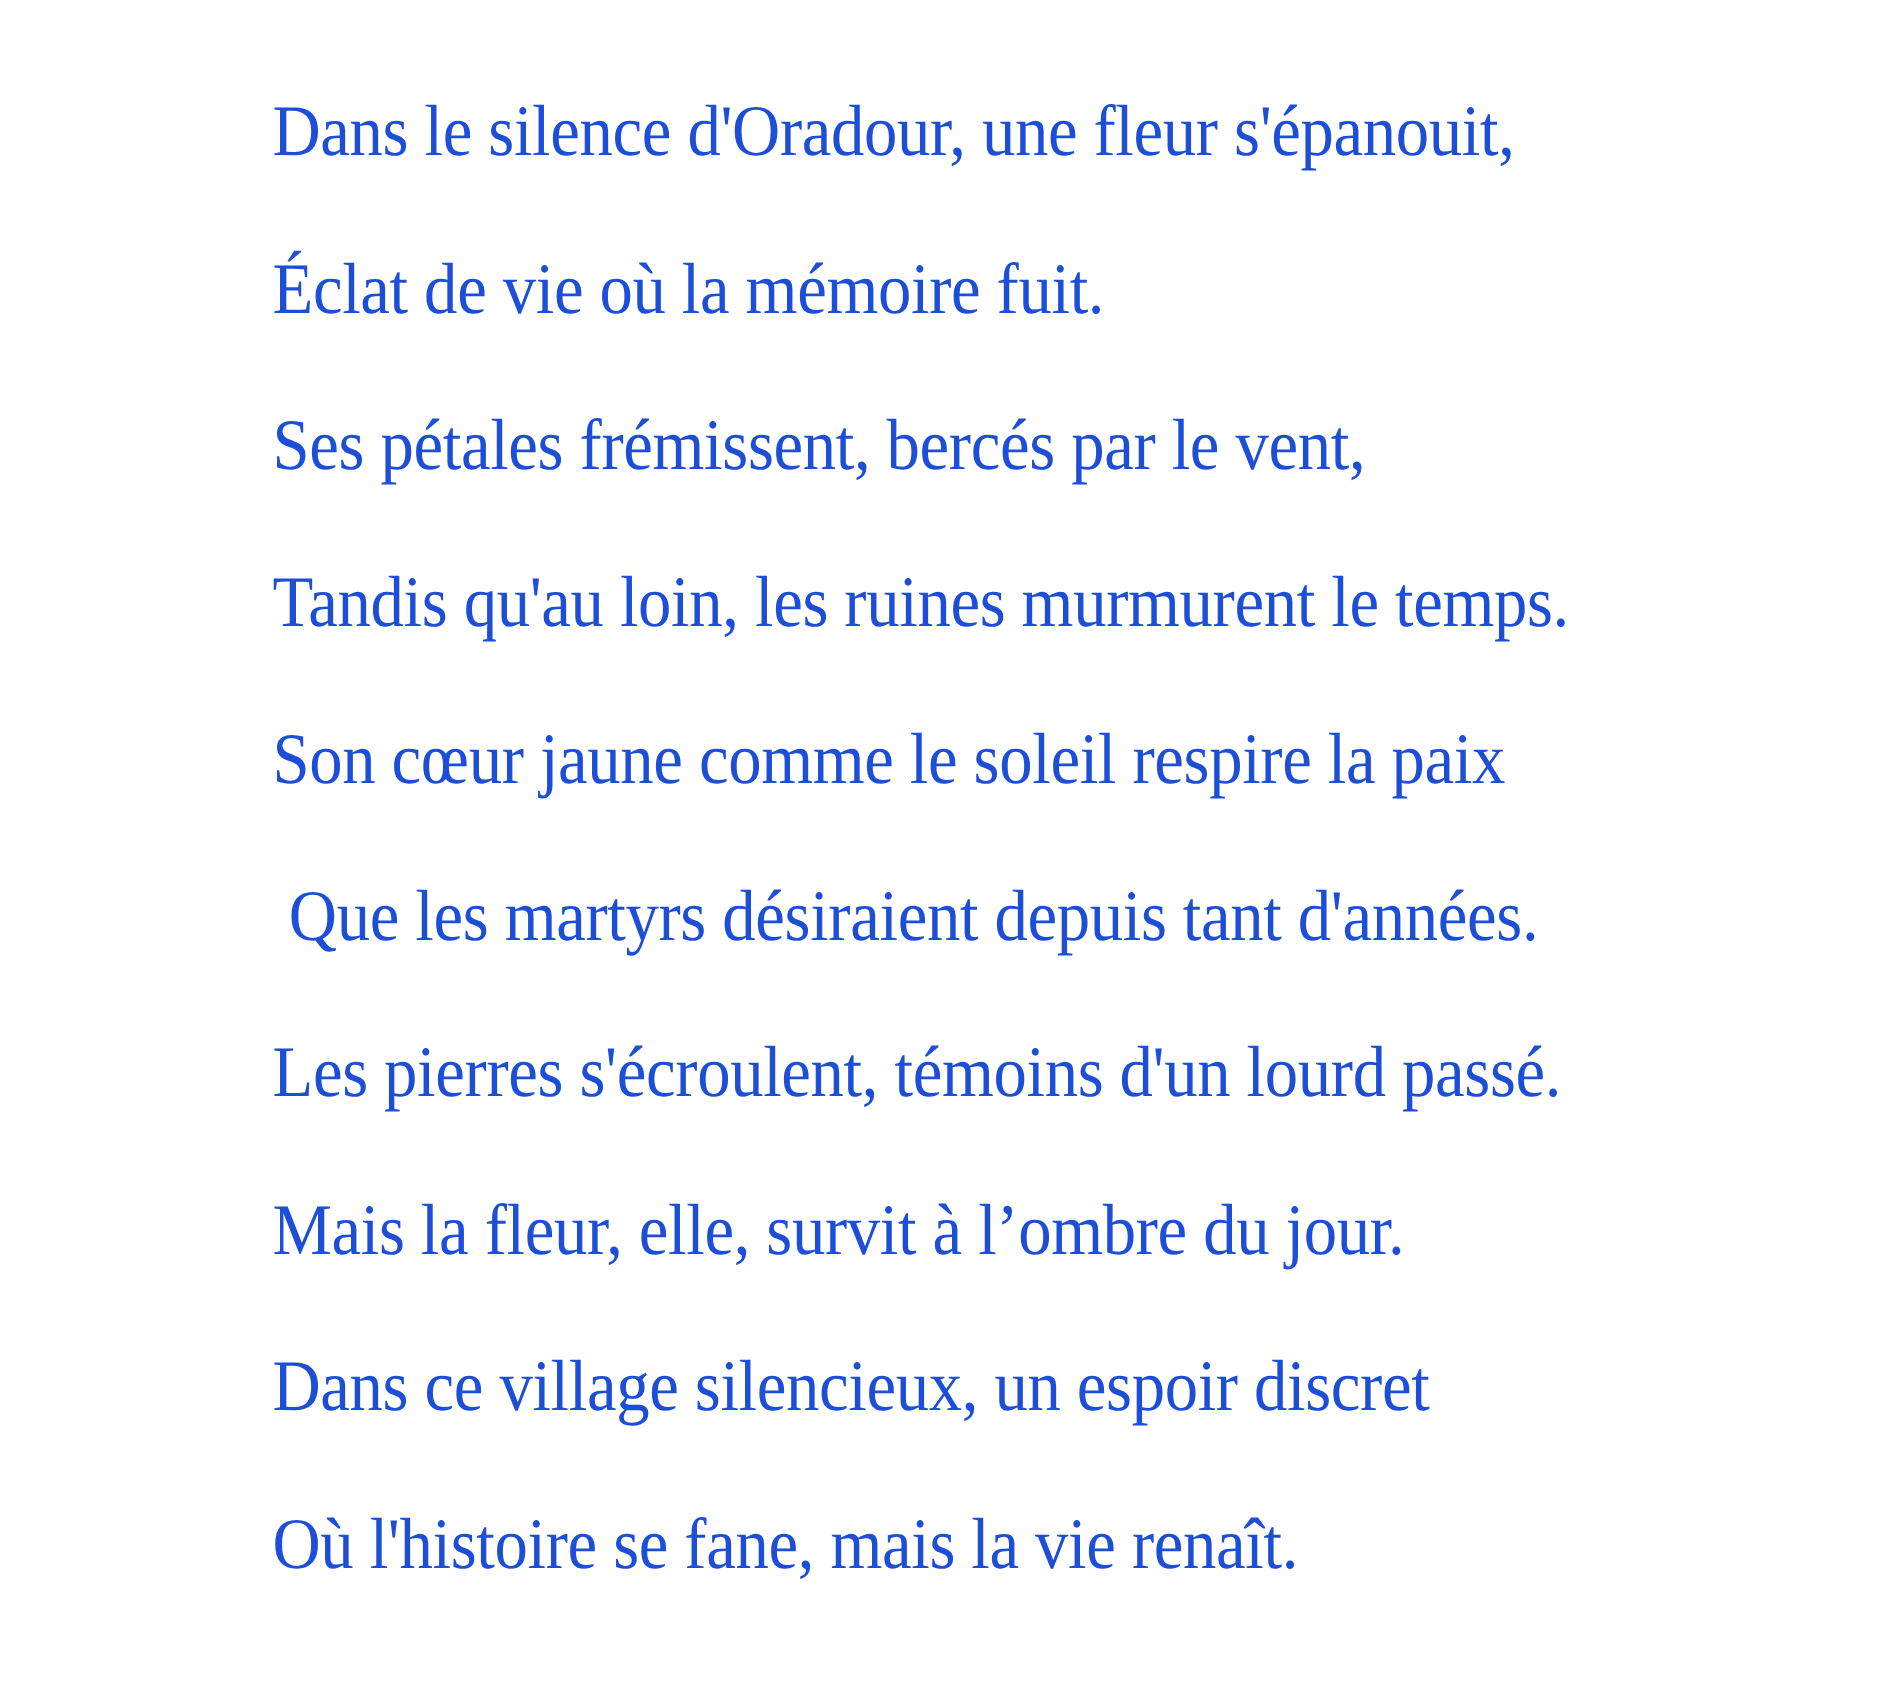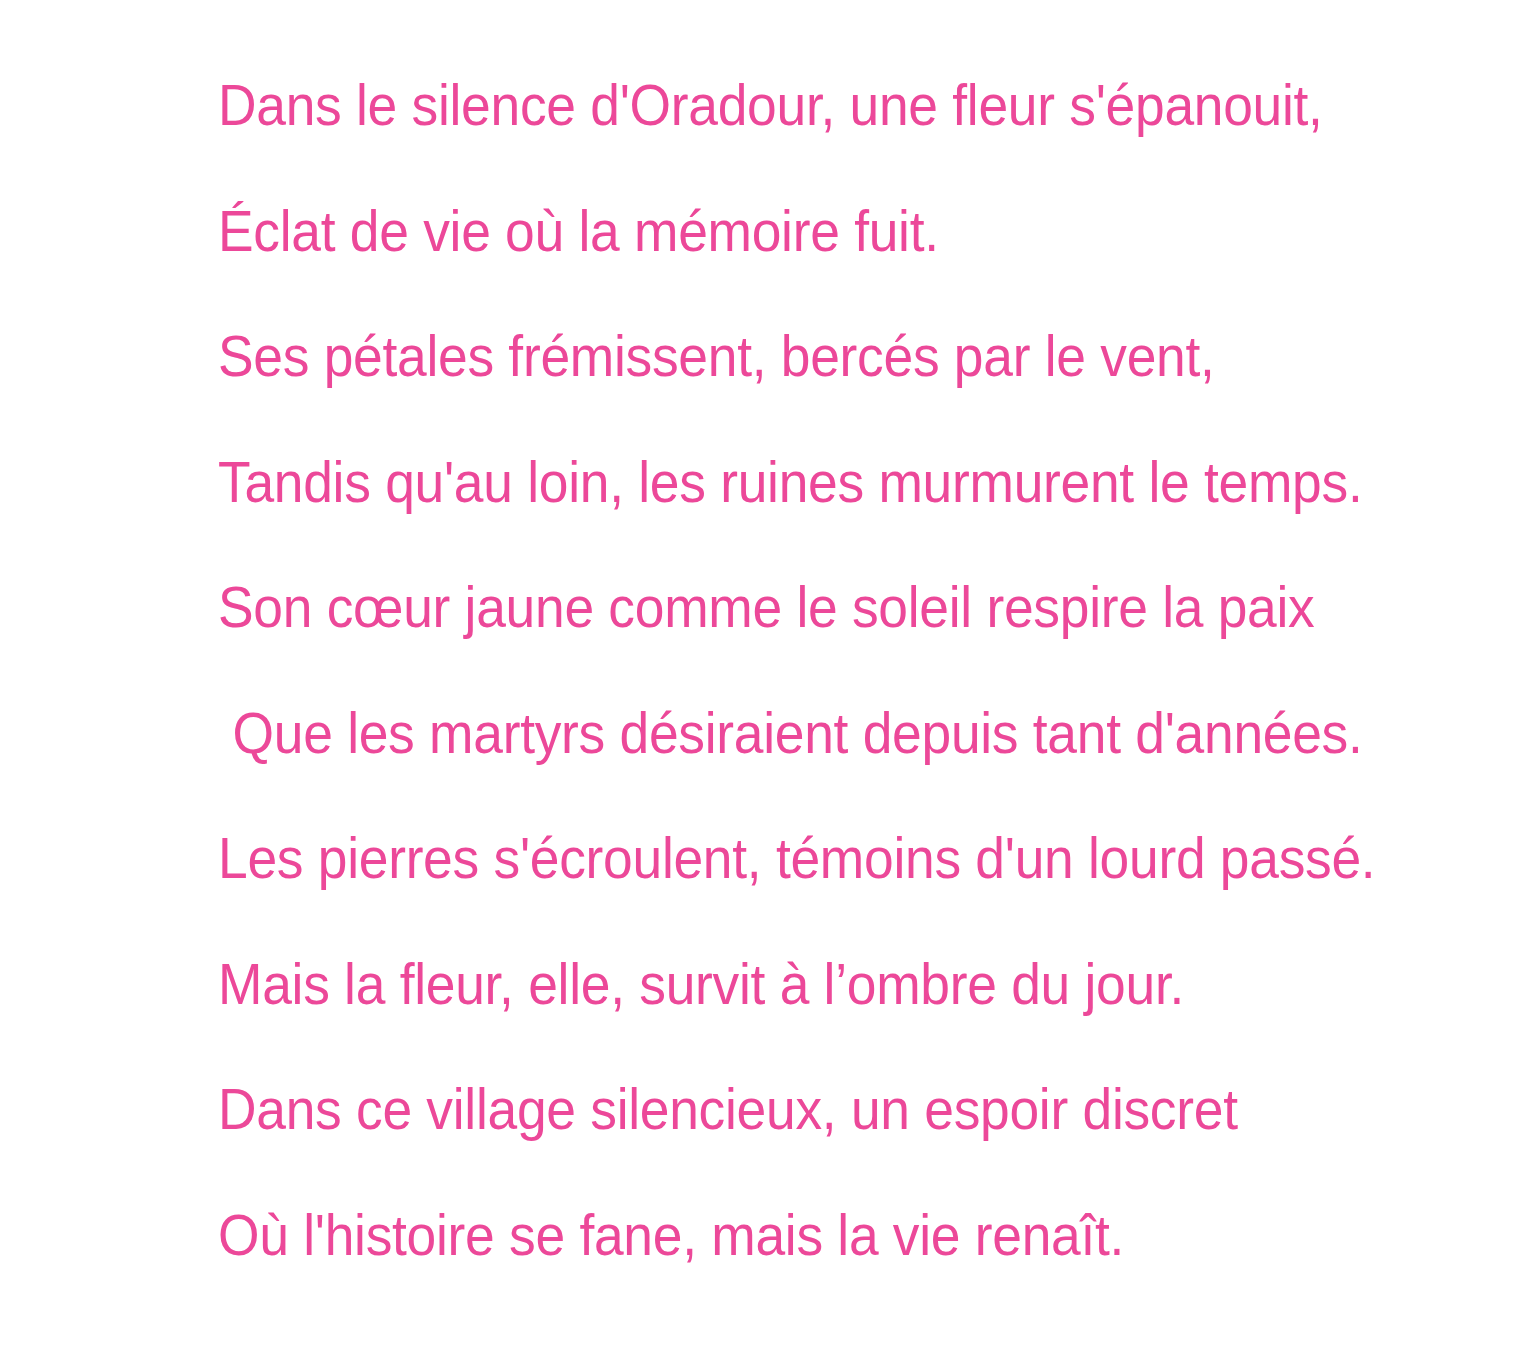--- a/index.html
+++ b/index.html
@@ -8,22 +8,22 @@
       background: #ffffff;
       width: 1518px;
       height: 1357px;
       overflow: hidden;
     }
     .poem {
       box-sizing: border-box;
       width: 1518px;
       height: 1357px;
       padding: 42px 60px 0 218px;
-      font-family: Liberation Sans, sans-serif;
-      color: #ec4899;
+      font-family: Liberation Serif, serif;
+      color: #1d4ed8;
     }
     .poem p {
       margin: 0;
       font-size: 58px;
       line-height: 125.5px;
       height: 125.5px;
       letter-spacing: -0.3px;
       white-space: pre;           
       transform: scaleX(0.92);    
       transform-origin: 0 50%;

